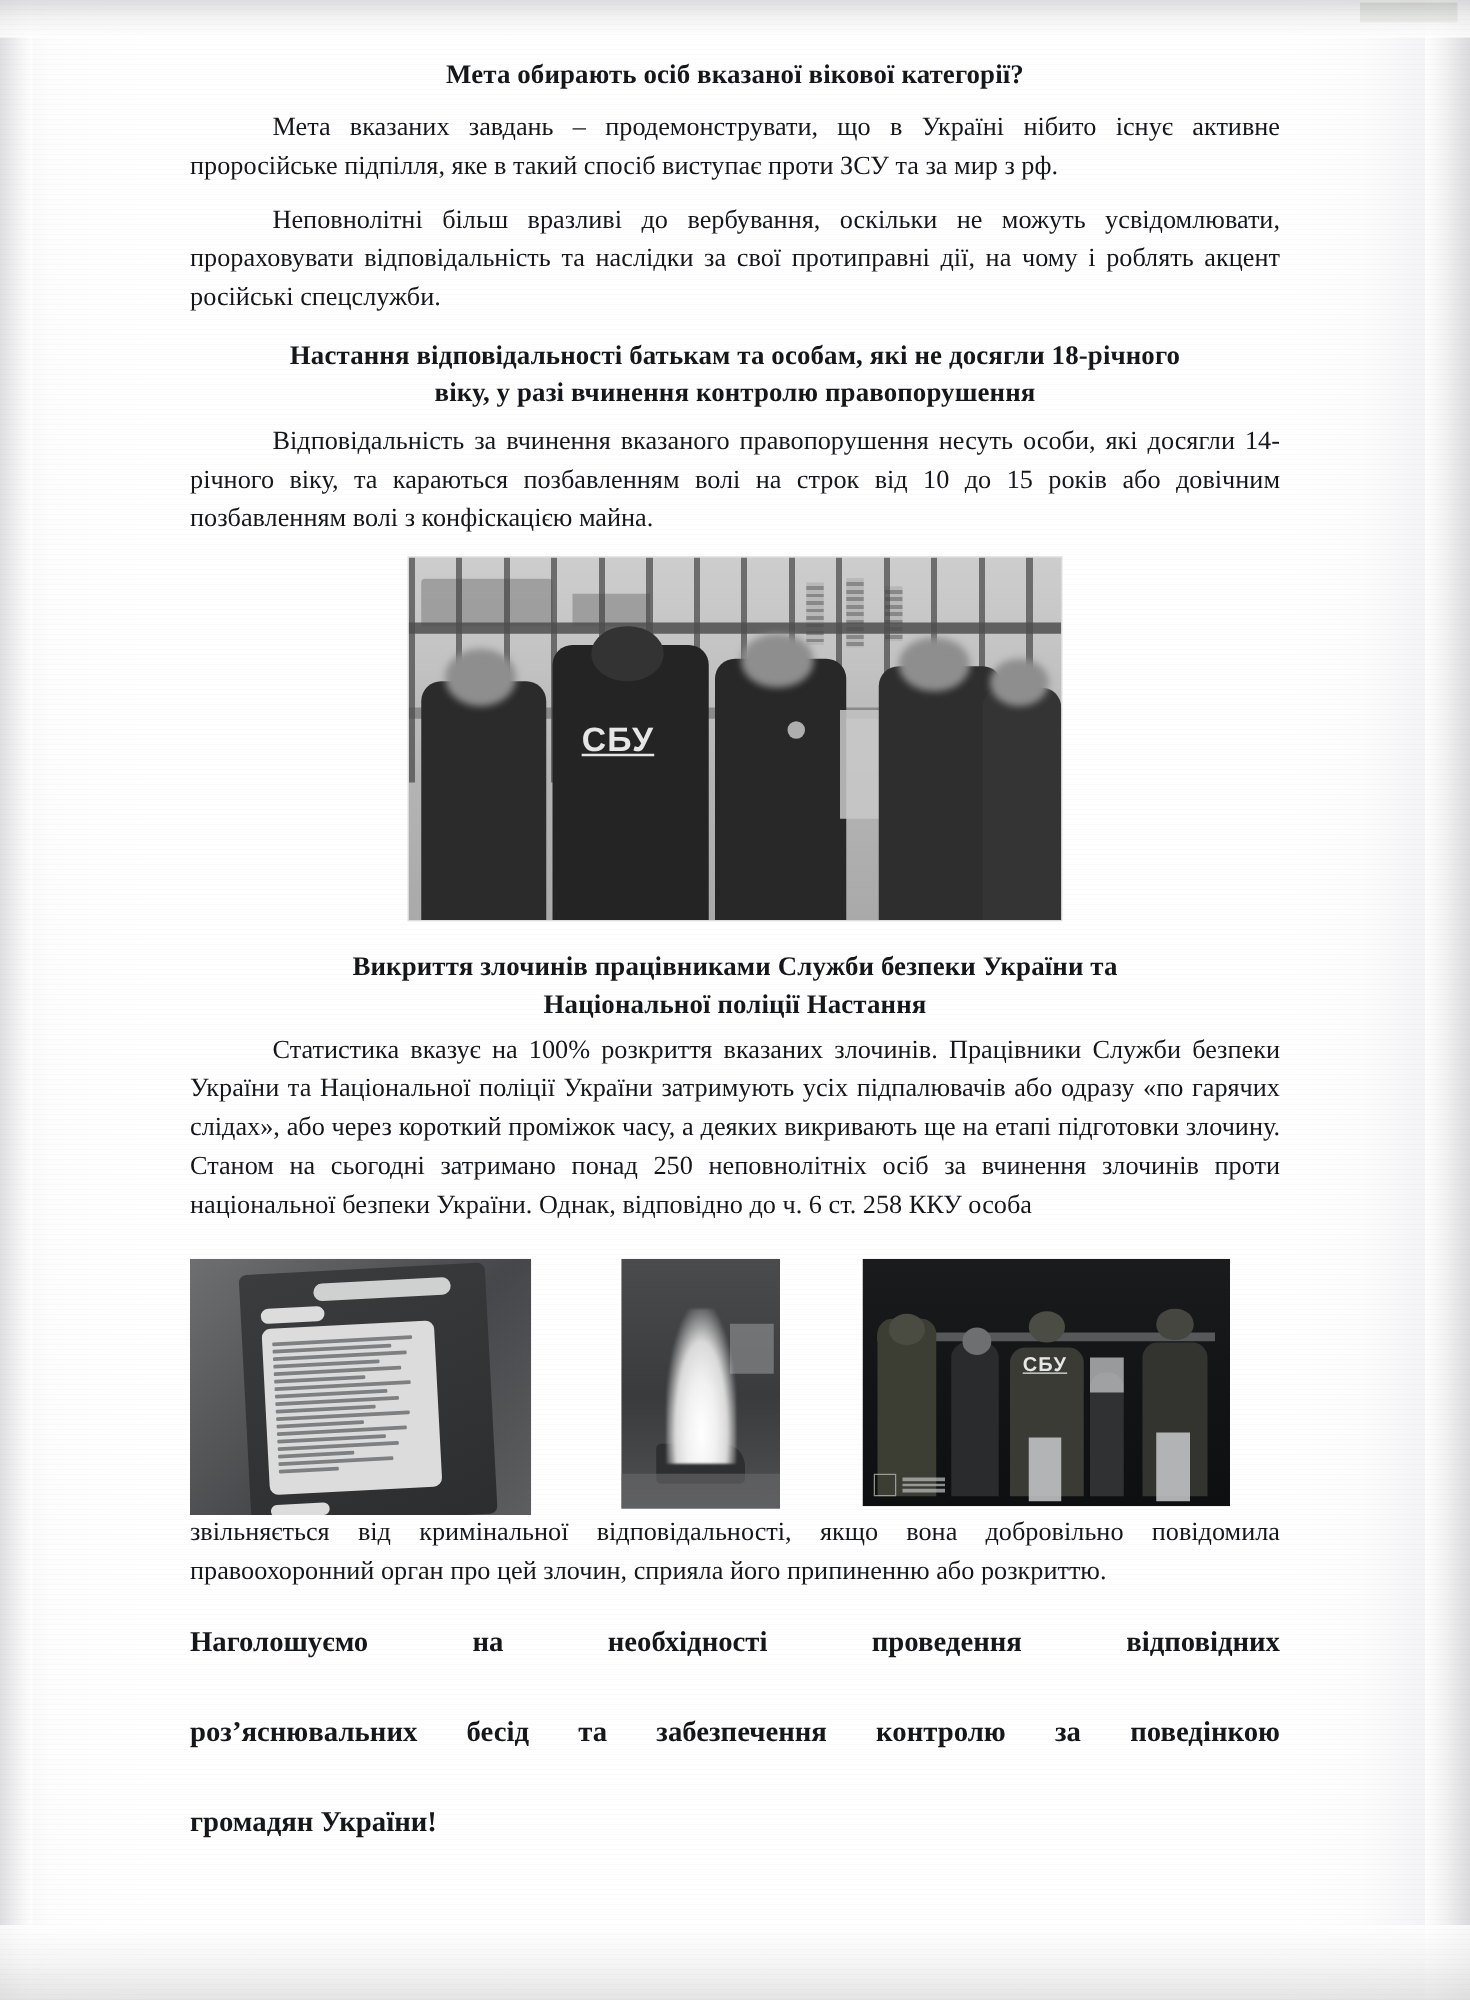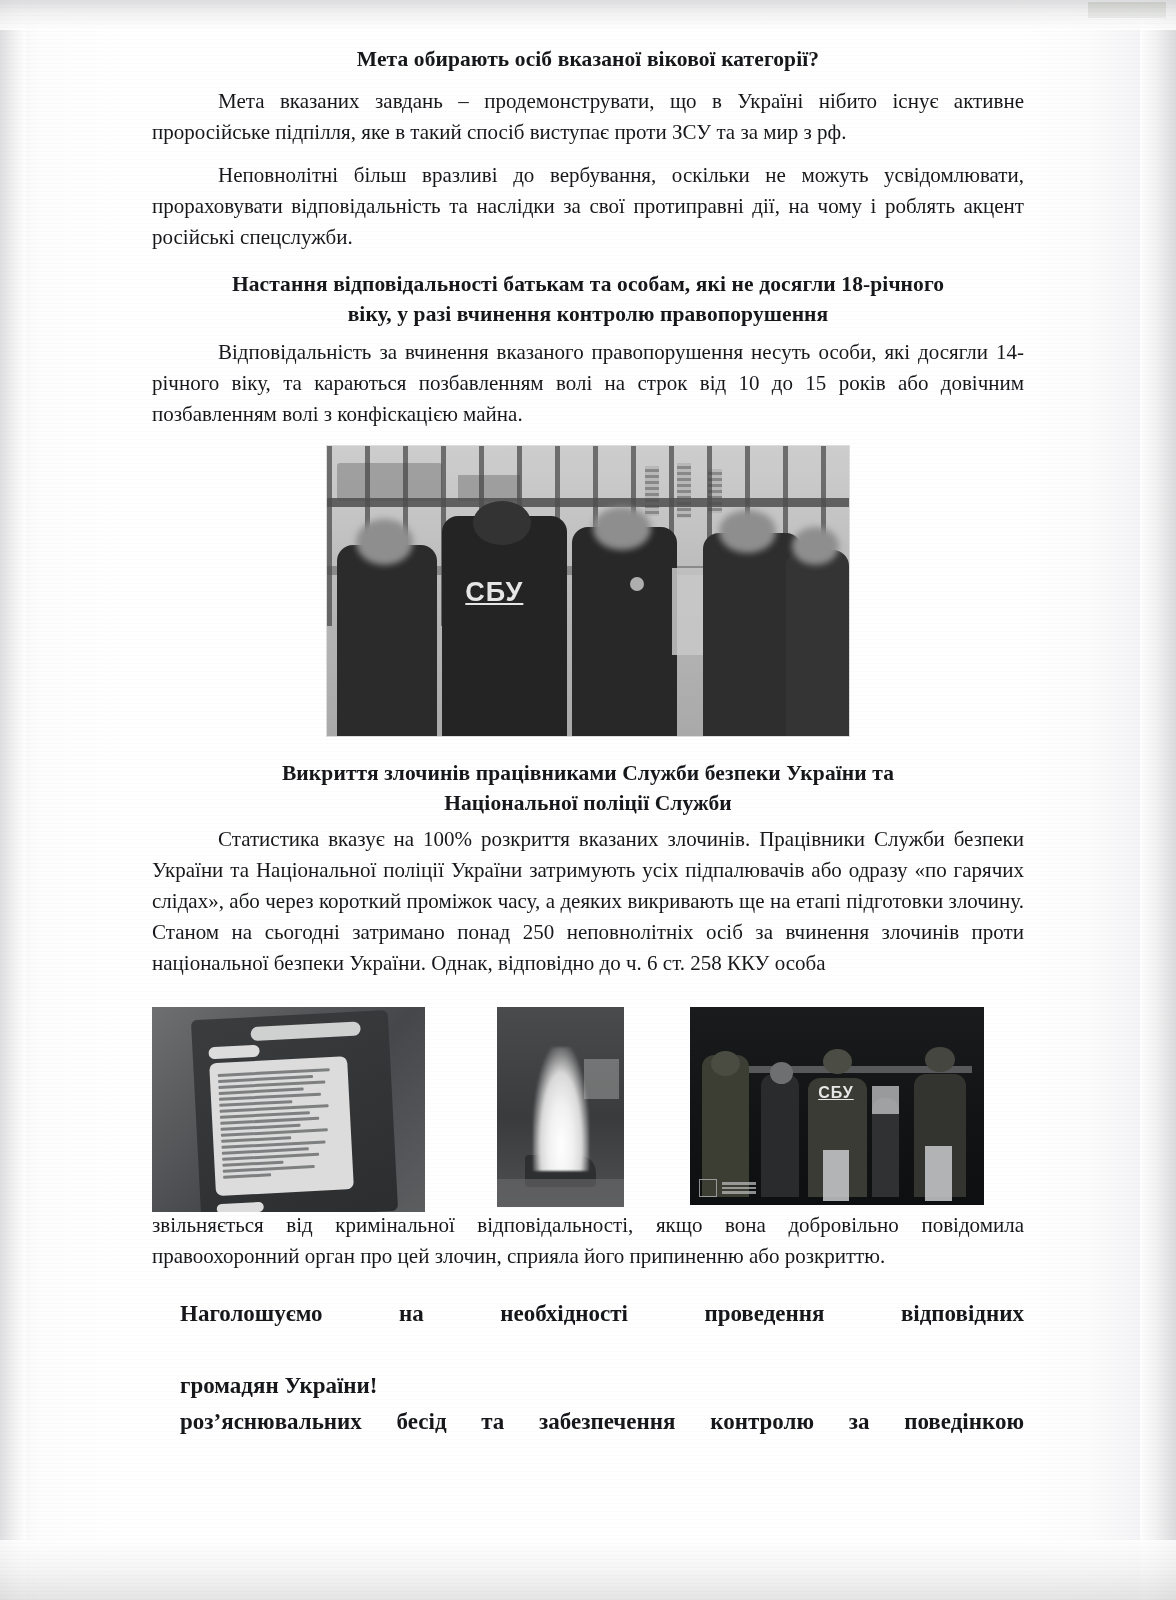--- a/index.html
+++ b/index.html
@@ -87,21 +87,21 @@
     margin:0 0 2px 0;
     font-size:21px;
     line-height:31px;
     text-align:justify;
     text-indent:66px;
     hyphens:none;
   }
   p.body-par.no-indent{text-indent:0;}
 
   
-  .justify-block{ text-align:justify;margin-left:28px; }
+  .justify-block{ text-align:justify; }
   .justify-block > span.line{
     display:block;
     text-align:justify;
   }
   .justify-block > span.line::after{
     content:"";display:inline-block;width:100%;
   }
   .justify-block > span.line.last::after{content:none;}
 
   
@@ -263,21 +263,21 @@
       <div class="person" style="left:72%;width:19%;height:70%;background:#2a2b2d;"></div>
       <div class="head blur" style="left:75%;top:22%;width:11%;height:15%;"></div>
 
       <div class="person" style="left:88%;width:12%;height:64%;background:#303133;"></div>
       <div class="head blur" style="left:89%;top:28%;width:9%;height:13%;"></div>
     </div>
   </figure>
 
   <h2 class="section-heading" style="margin-top:22px;">
     <span>Викриття злочинів працівниками Служби безпеки України та</span><br>
-    <span>Національної поліції Служби</span>
+    <span>Національної поліції Настання</span>
   </h2>
 
   <p class="body-par" style="margin-top:6px;">Статистика вказує на 100% розкриття вказаних злочинів. Працівники Служби безпеки України та Національної поліції України затримують усіх підпалювачів або одразу «по гарячих слідах», або через короткий проміжок часу, а деяких викривають ще на етапі підготовки злочину. Станом на сьогодні затримано понад 250 неповнолітніх осіб за вчинення злочинів проти національної безпеки України. Однак, відповідно до ч. 6 ст. 258 ККУ особа</p>
 
   <div class="figure-row">
 
     <figure class="fig-a">
       <div class="ph">
         <div class="p2-bg"></div>
         <div class="p2-phone">
@@ -352,17 +352,17 @@
             </div>
         </div>
       </div>
     </figure>
   </div>
 
   <p class="body-par no-indent" style="margin-top:14px;">звільняється від кримінальної відповідальності, якщо вона добровільно повідомила правоохоронний орган про цей злочин, сприяла його припиненню або розкриттю.</p>
 
   <div class="call-to-action justify-block" style="font-size:23px;line-height:36px;font-weight:bold;margin-top:24px;">
     <span class="line">Наголошуємо на необхідності проведення відповідних</span>
+    <span class="line">роз’яснювальних бесід та забезпечення контролю за поведінкою</span>
     <span class="line last">громадян України!</span>
-    <span class="line">роз’яснювальних бесід та забезпечення контролю за поведінкою</span>
   </div>
 
 </div>
 
 </body></html>

